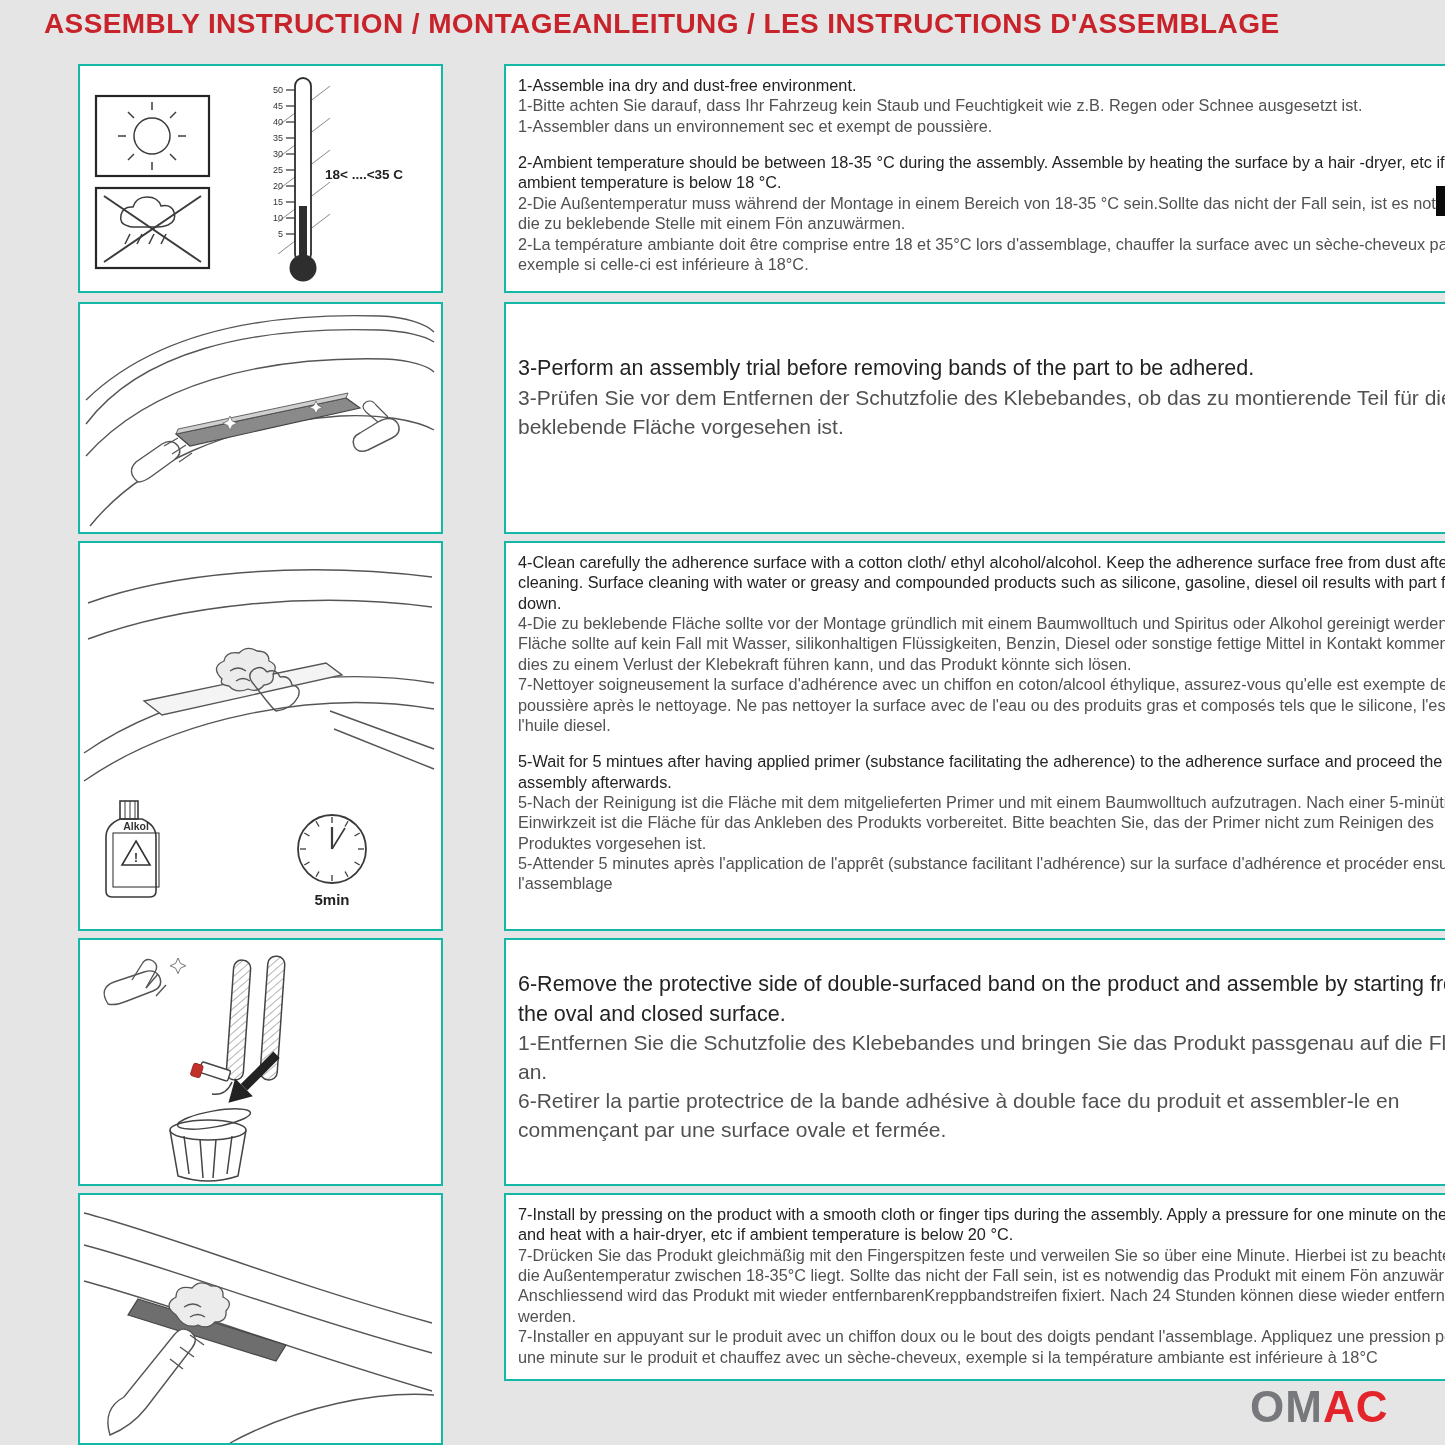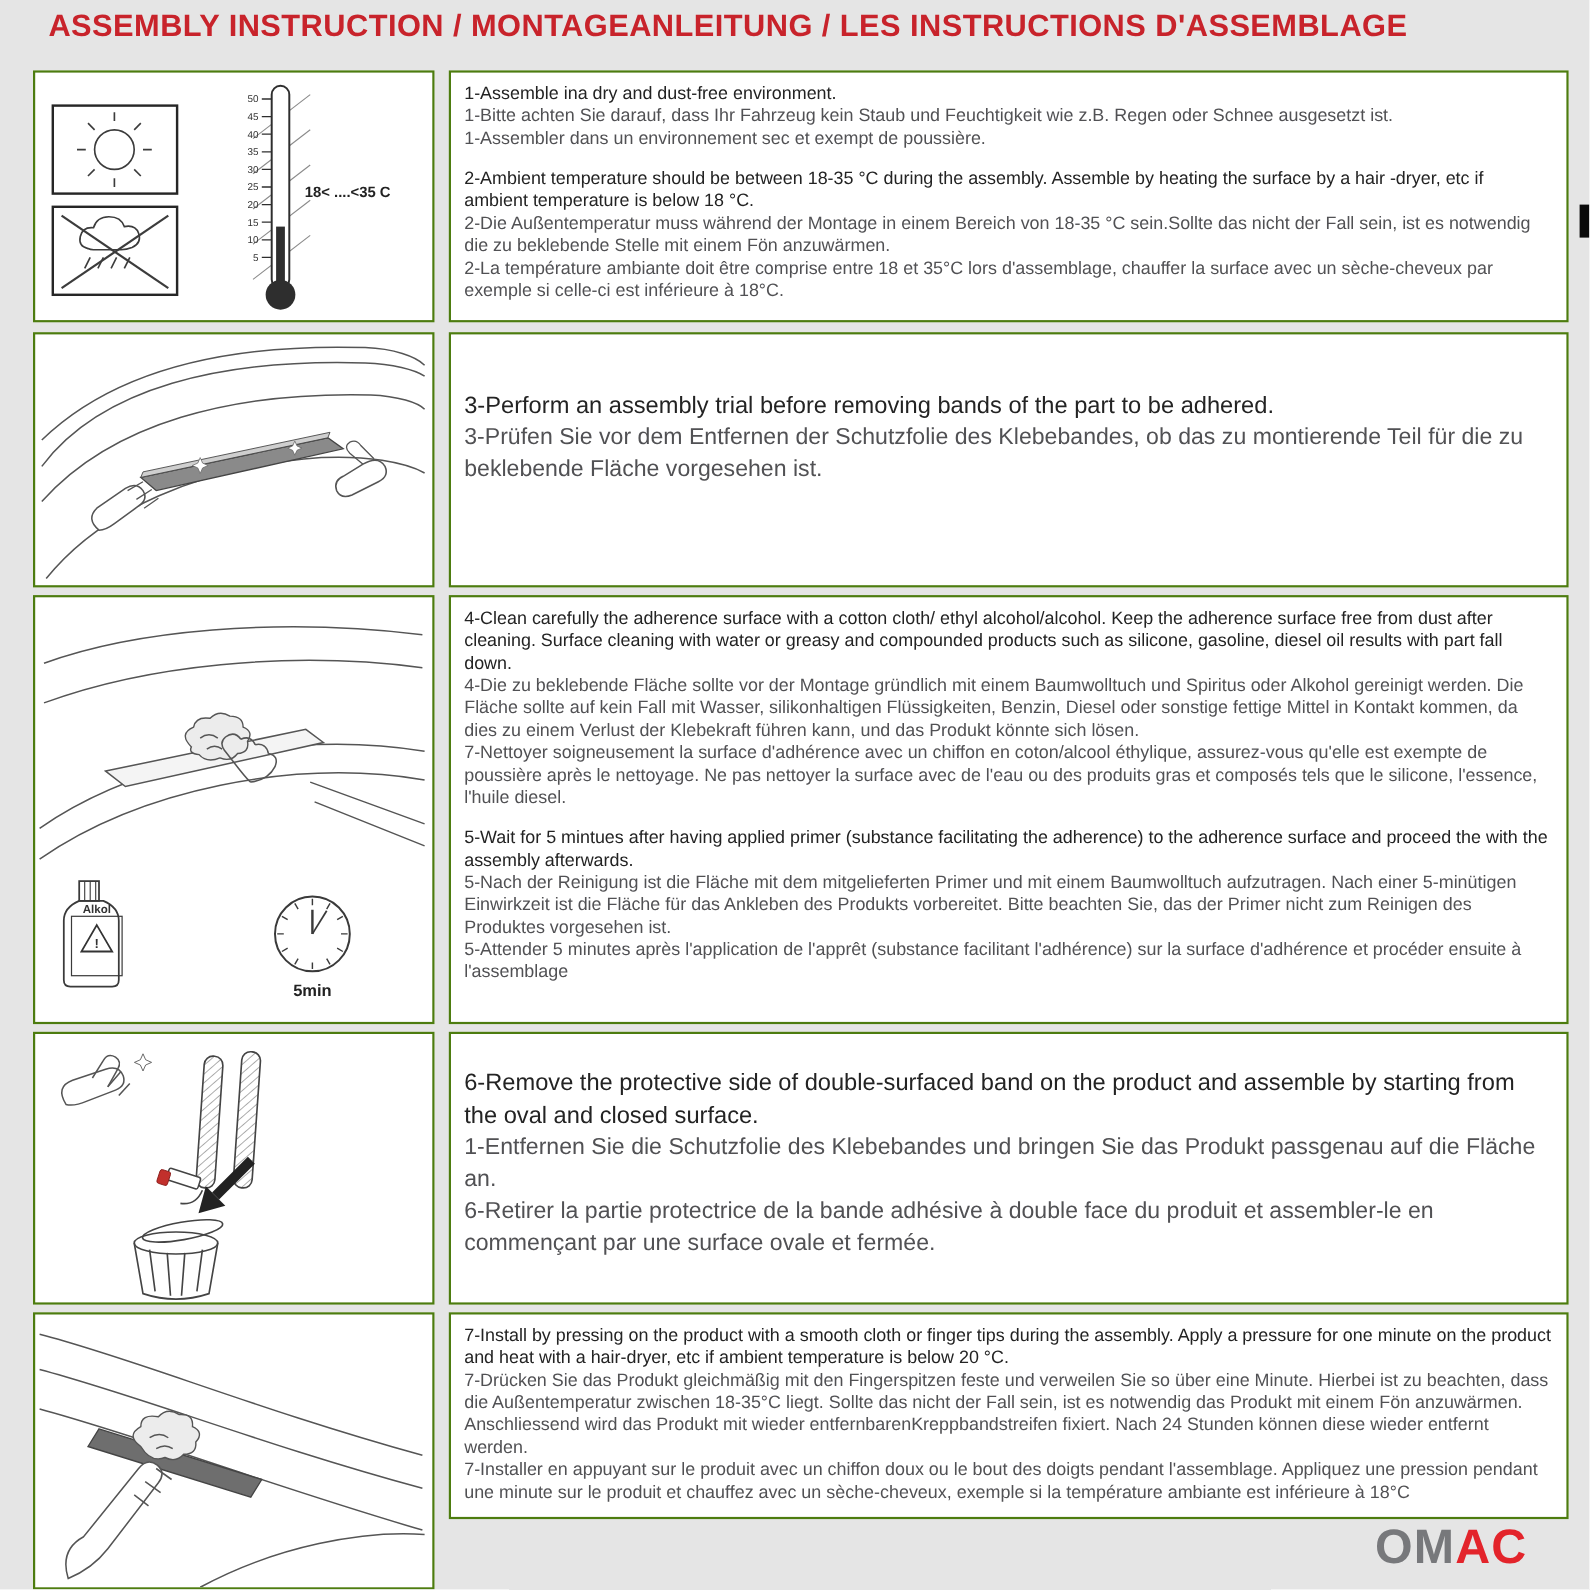--- a/index.html
+++ b/index.html
@@ -10,21 +10,21 @@
     background: #e5e5e5;
     font-family: "Liberation Sans", sans-serif;
     overflow: hidden;
   }
   .title {
     position: absolute; left: 44px; top: 8px; margin: 0;
     font-size: 28px; font-weight: 800; letter-spacing: .4px;
     color: #c8232b; white-space: nowrap;
   }
   .row { position: absolute; left: 30px; display: flex; gap: 13px; align-items: flex-start; }
-  .box { border: 2px solid #4d7c0f; background: #fff; overflow: hidden; }
+  .box { border: 2px solid #14b8a6; background: #fff; overflow: hidden; margin-left: 48px; }
   .illus { width: 365px; flex: 0 0 365px; }
   .textbox { width: 1018px; padding: 9px 14px 8px 12px; }
   .textbox p { margin: 0; }
   .small p { font-size: 16.3px; line-height: 1.25; }
   .big p   { font-size: 21px;  line-height: 1.38; }
   .big p.b { font-size: 21.5px; }
   .b { font-weight: 400; color: #232323; }
   .n { font-weight: 400; color: #515154; }
   .gap { margin-top: 16px !important; }
   .center-pad { padding-top: 50px; }

